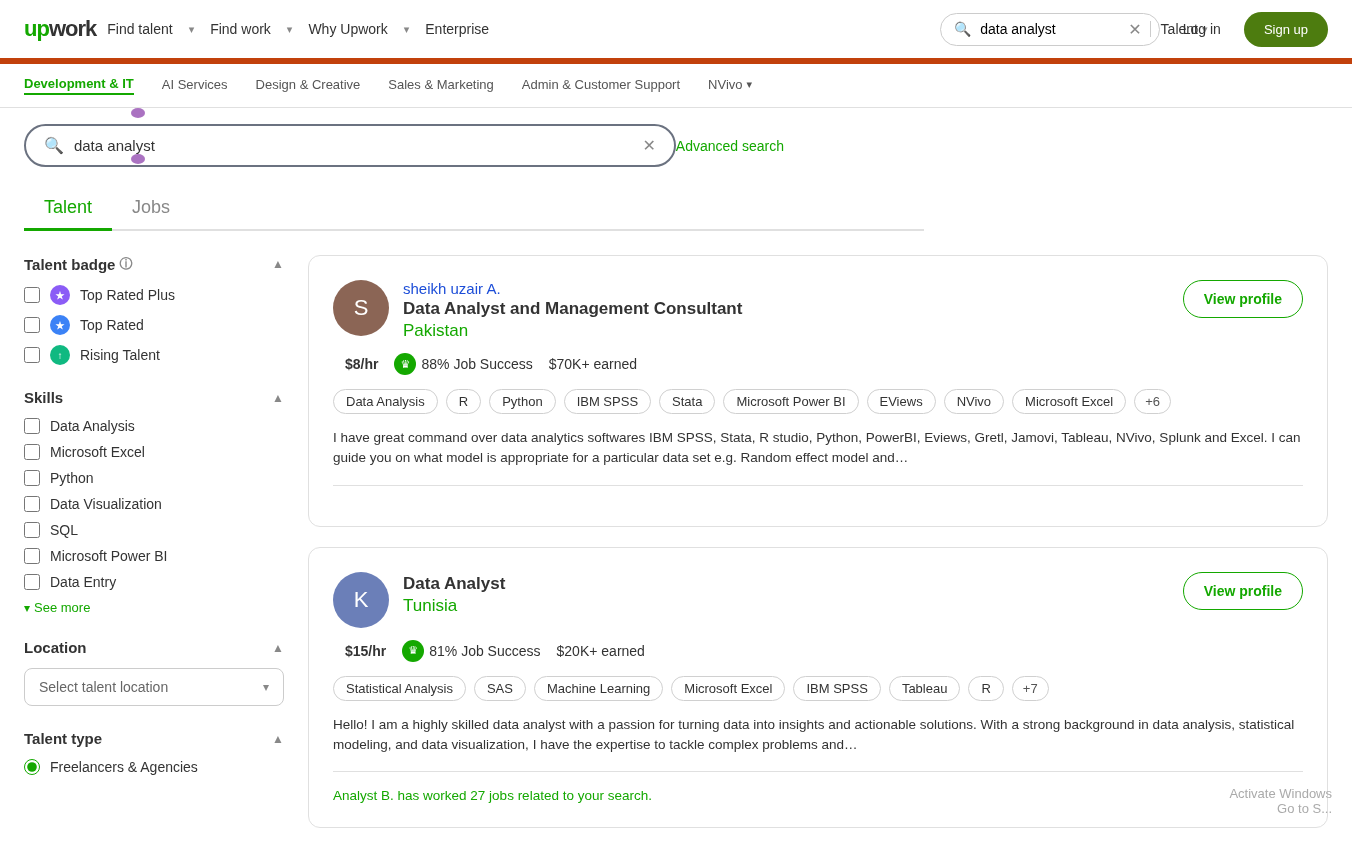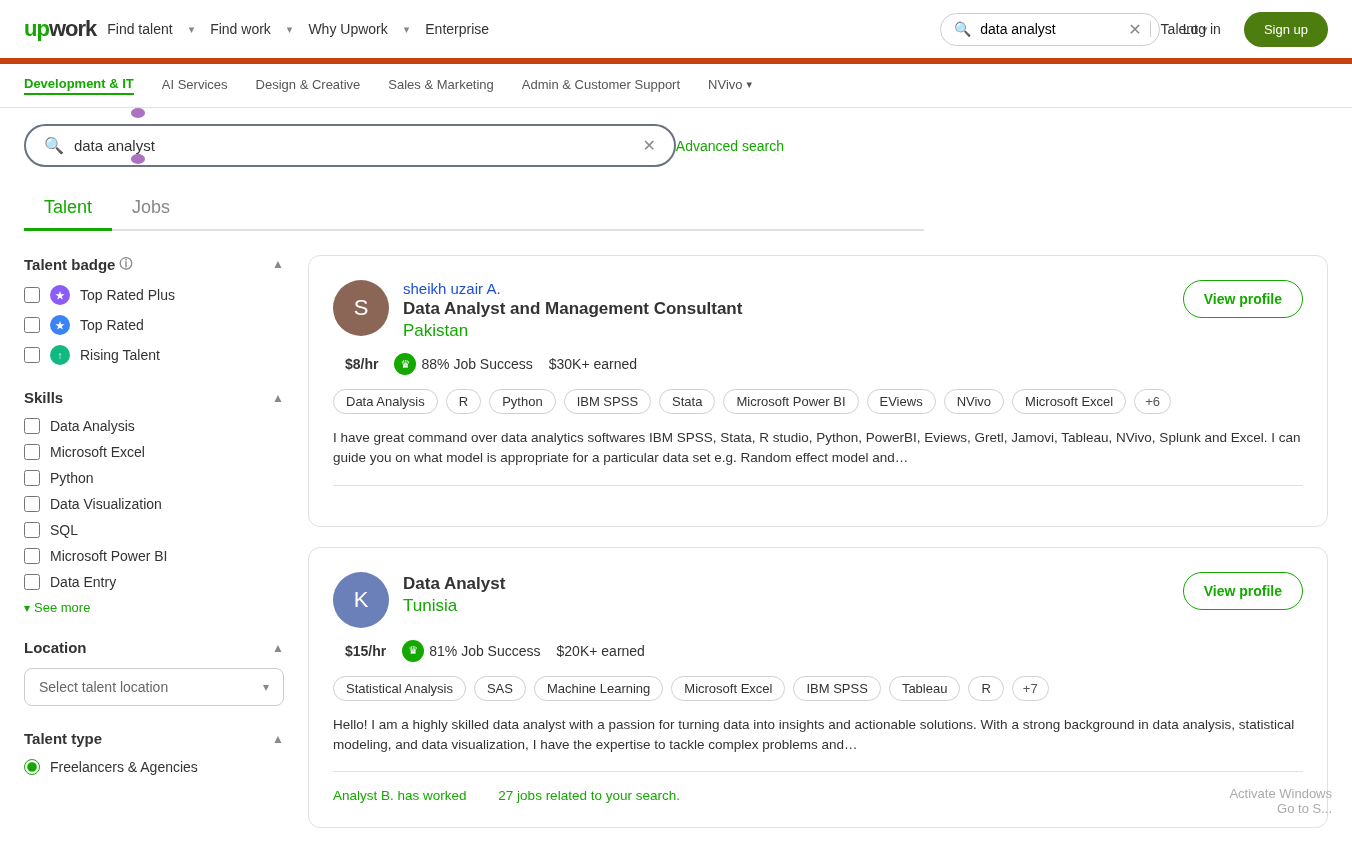--- a/index.html
+++ b/index.html
@@ -584,21 +584,21 @@
           </div>
         </div>
         <button class="btn-view-profile">View profile</button>
       </div>
       <div class="card-stats">
         <span class="rate">$8/hr</span>
         <div class="job-success">
           <span class="crown-icon">♛</span>
           <span>88% Job Success</span>
         </div>
-        <span class="earned">$30K+ earned</span>
+        <span class="earned">$70K+ earned</span>
       </div>
       <div class="skills-wrap">
         <span class="skill-tag">Data Analysis</span>
         <span class="skill-tag">R</span>
         <span class="skill-tag">Python</span>
         <span class="skill-tag">IBM SPSS</span>
         <span class="skill-tag">Stata</span>
         <span class="skill-tag">Microsoft Power BI</span>
         <span class="skill-tag">EViews</span>
         <span class="skill-tag">NVivo</span>
@@ -635,21 +635,21 @@
         <span class="skill-tag">Microsoft Excel</span>
         <span class="skill-tag">IBM SPSS</span>
         <span class="skill-tag">Tableau</span>
         <span class="skill-tag">R</span>
         <span class="skill-more">+7</span>
       </div>
       <div class="card-desc">Hello! I am a highly skilled data analyst with a passion for turning data into insights and actionable solutions. With a strong background in data analysis, statistical modeling, and data visualization, I have the expertise to tackle complex problems and…</div>
       <hr class="divider">
       <div class="card-jobs-text">
         <span>Analyst B. has worked</span>
-        <span style="color:#14a800;font-weight:500;margin-left:28px;"> <span>27 jobs related to your search.</span></span>
+        <span style="color:#14a800;font-weight:500;"> <span>27 jobs related to your search.</span></span>
       </div>
     </div>
 
   </section>
 </div>
 
 <div class="activate-watermark">
   <div>Activate Windows</div>
   <div>Go to S...</div>
 </div>

